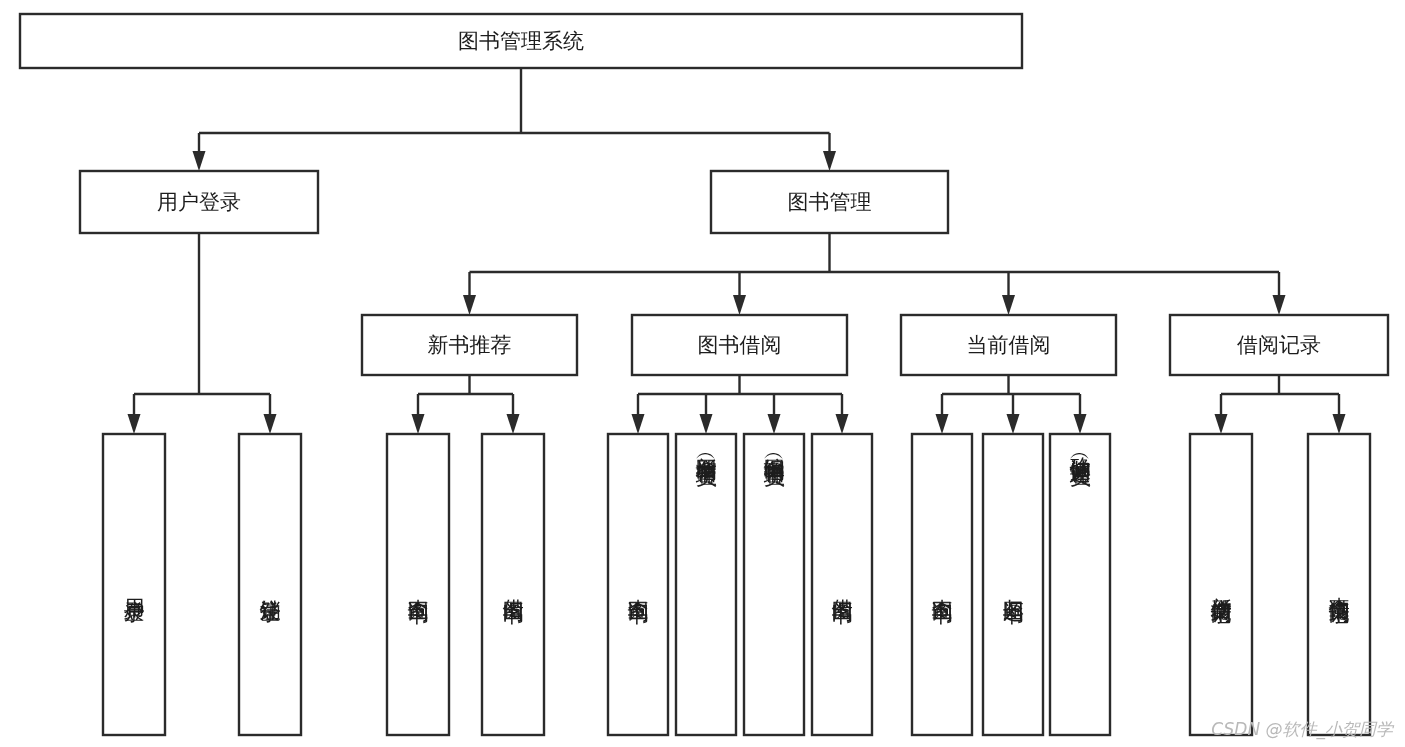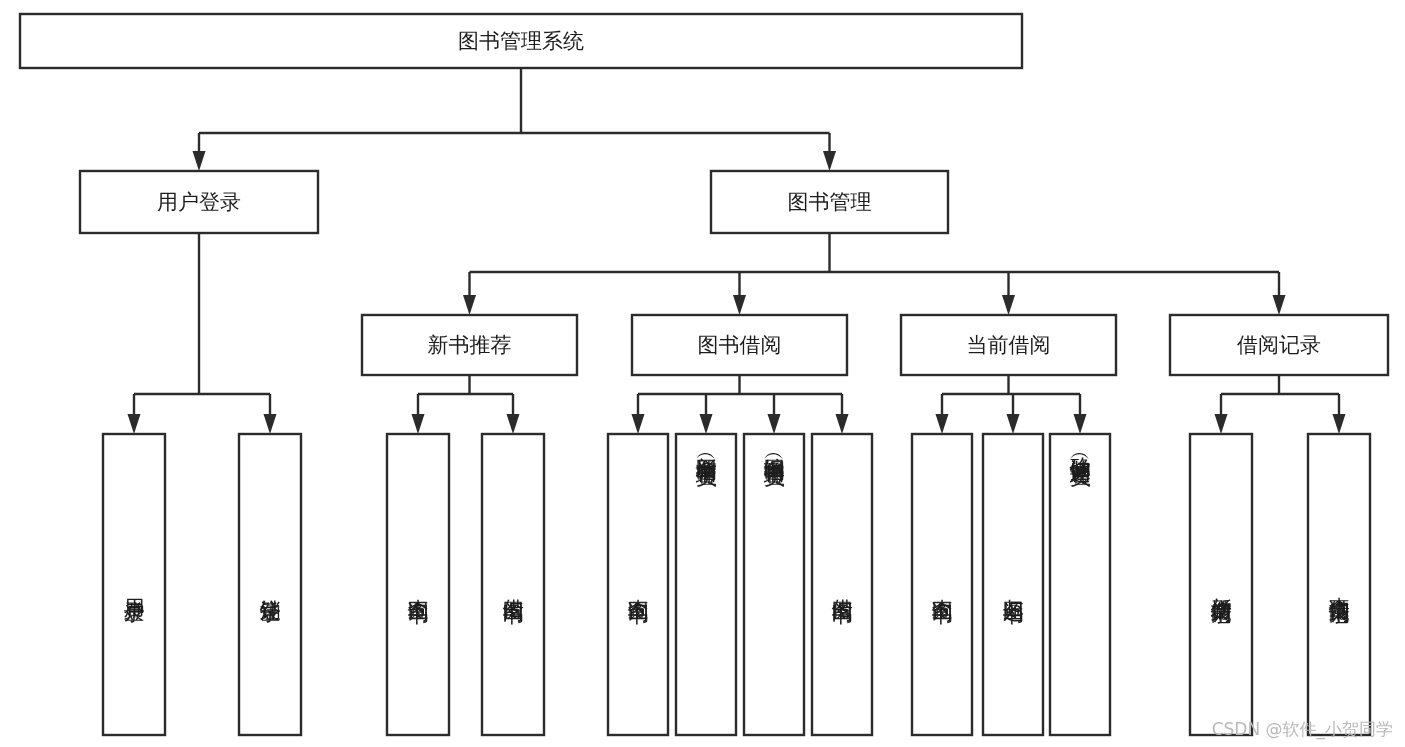--- a/index.html
+++ b/index.html
@@ -64,20 +64,21 @@
     pointer-events: none;
   }
   .watermark {
     position: absolute;
     right: 12px;
     bottom: 6px;
     font-family: "DejaVu Sans", "Liberation Sans", sans-serif;
     font-size: 17px;
     color: #b9b9b9;
     white-space: nowrap;
+    font-style: italic;
   }
 </style>
 </head>
 <body>
 
 <div id="diagram-root">
 
   <svg class="diagram" viewBox="0 0 1405 747">
     <g id="edges-layer">
         <line x1="521" y1="68" x2="521" y2="133" class="edge-line"></line>

